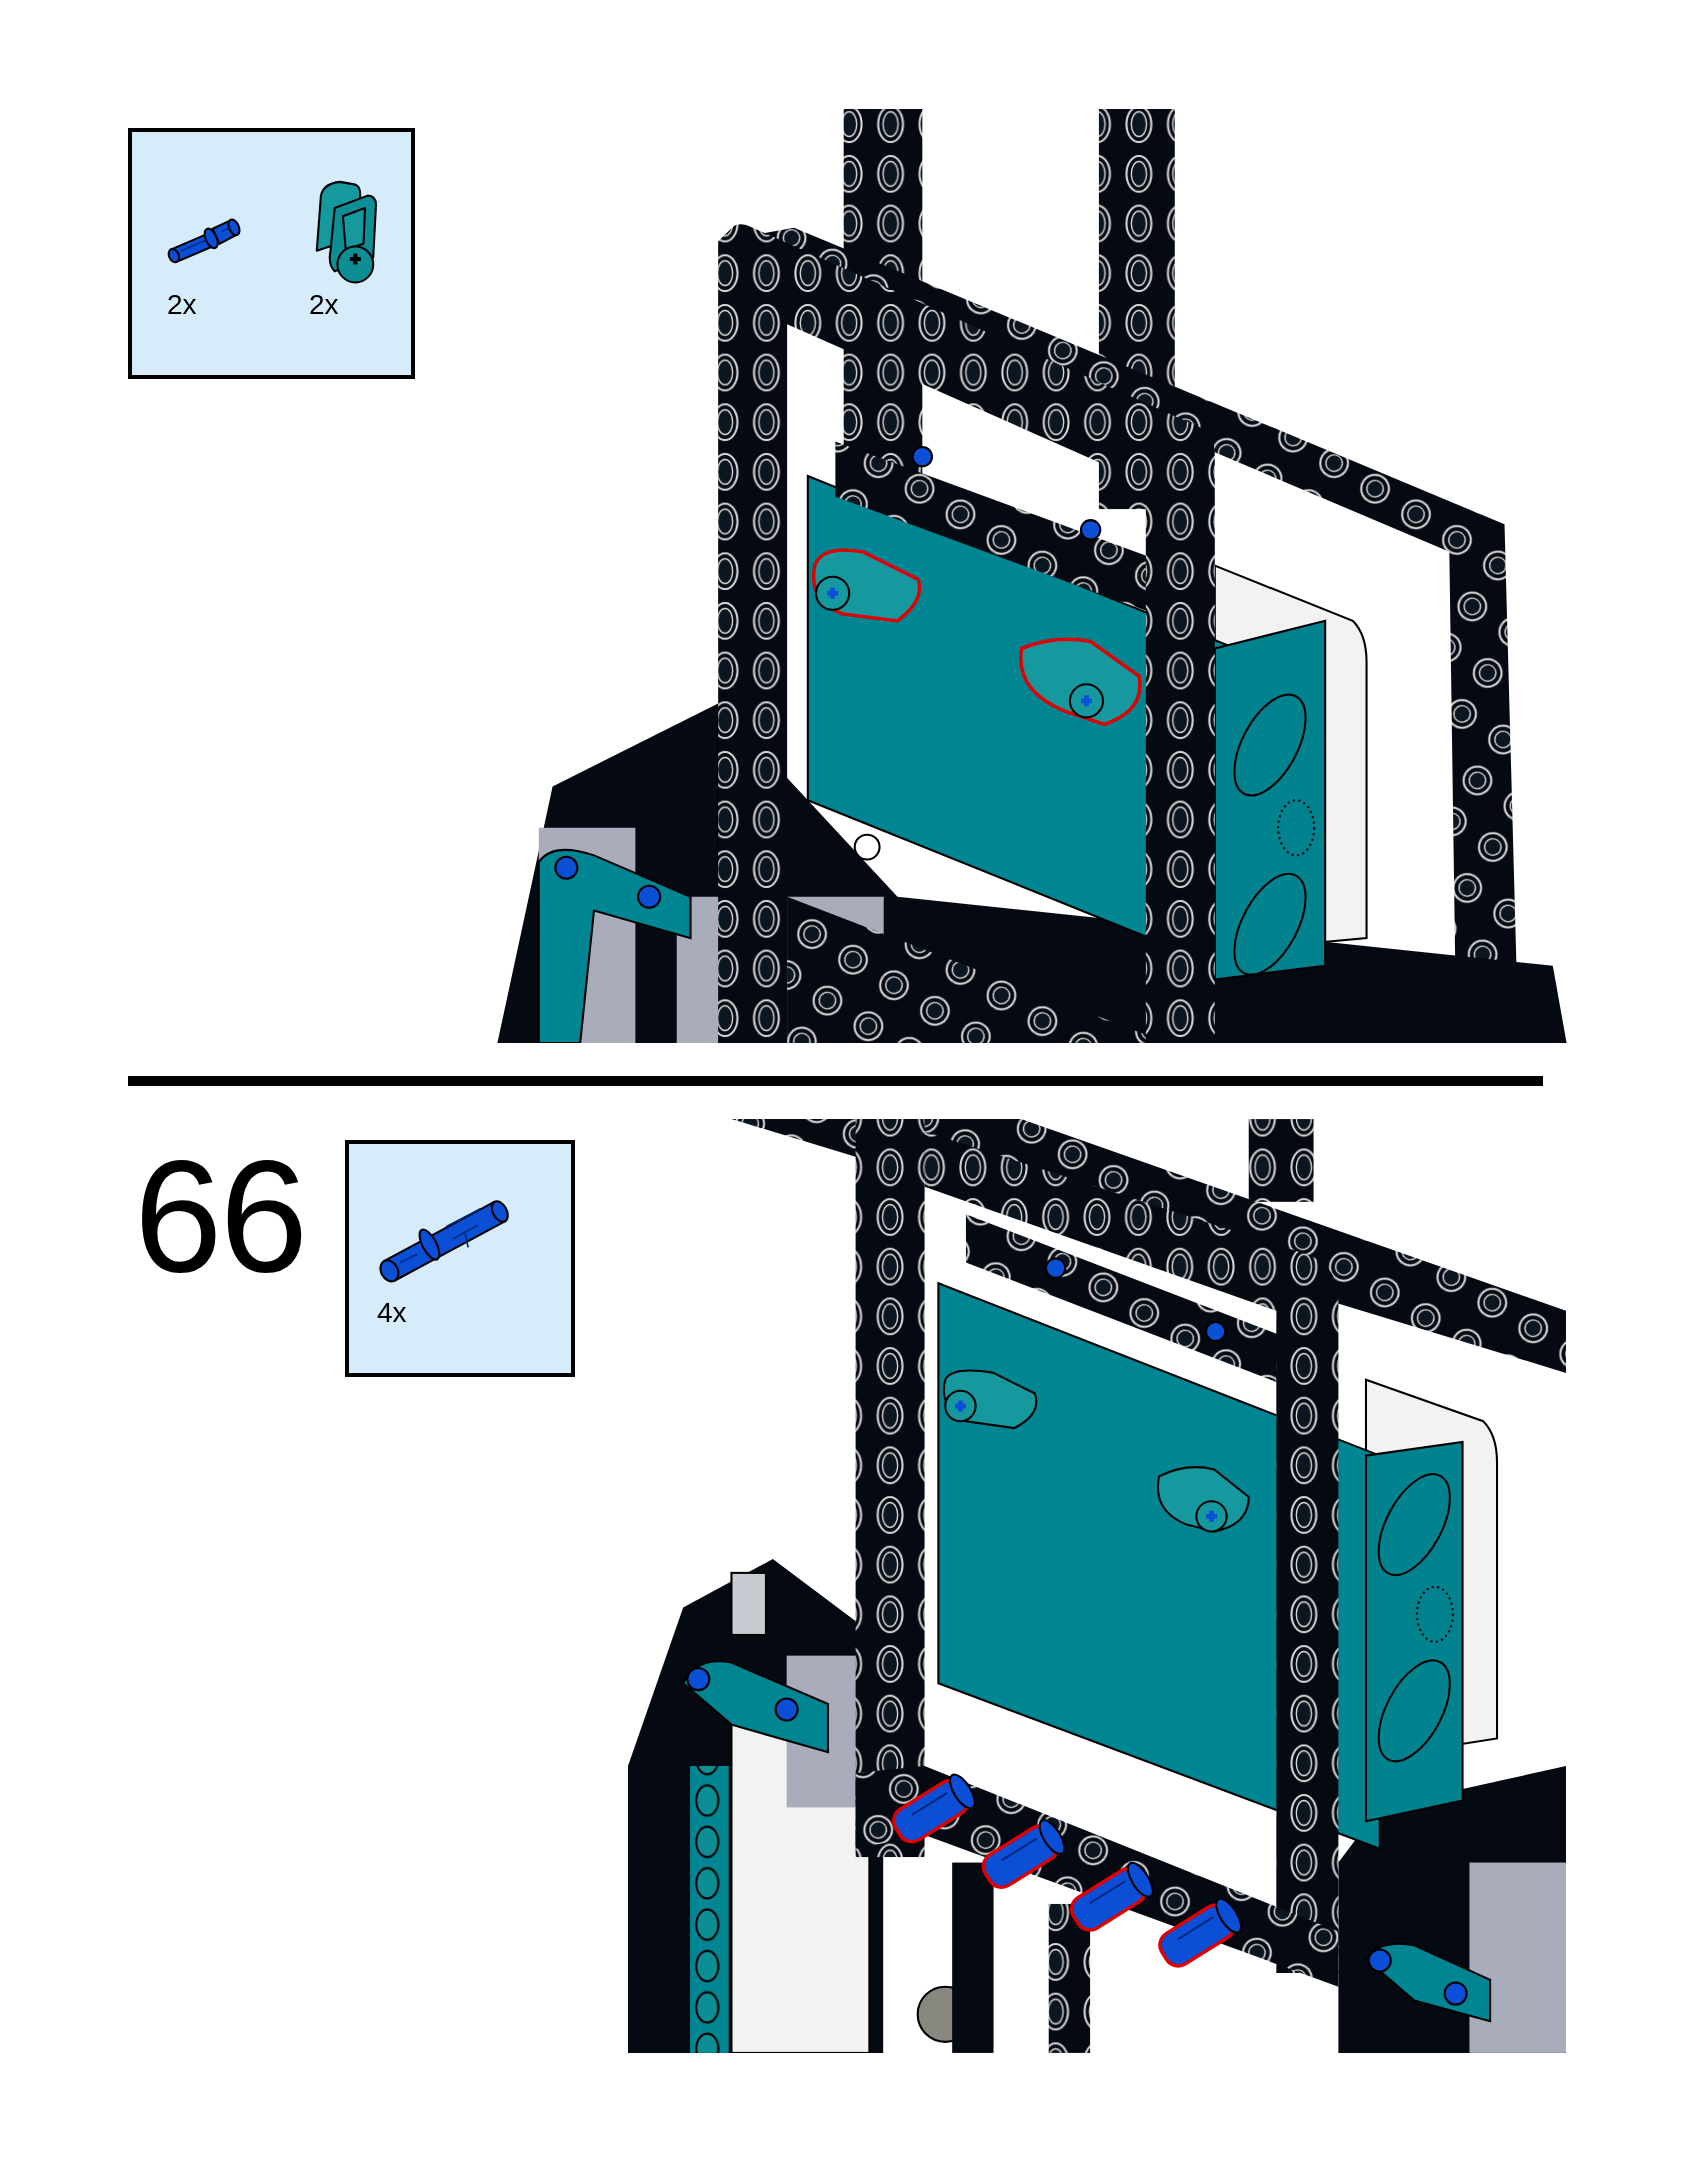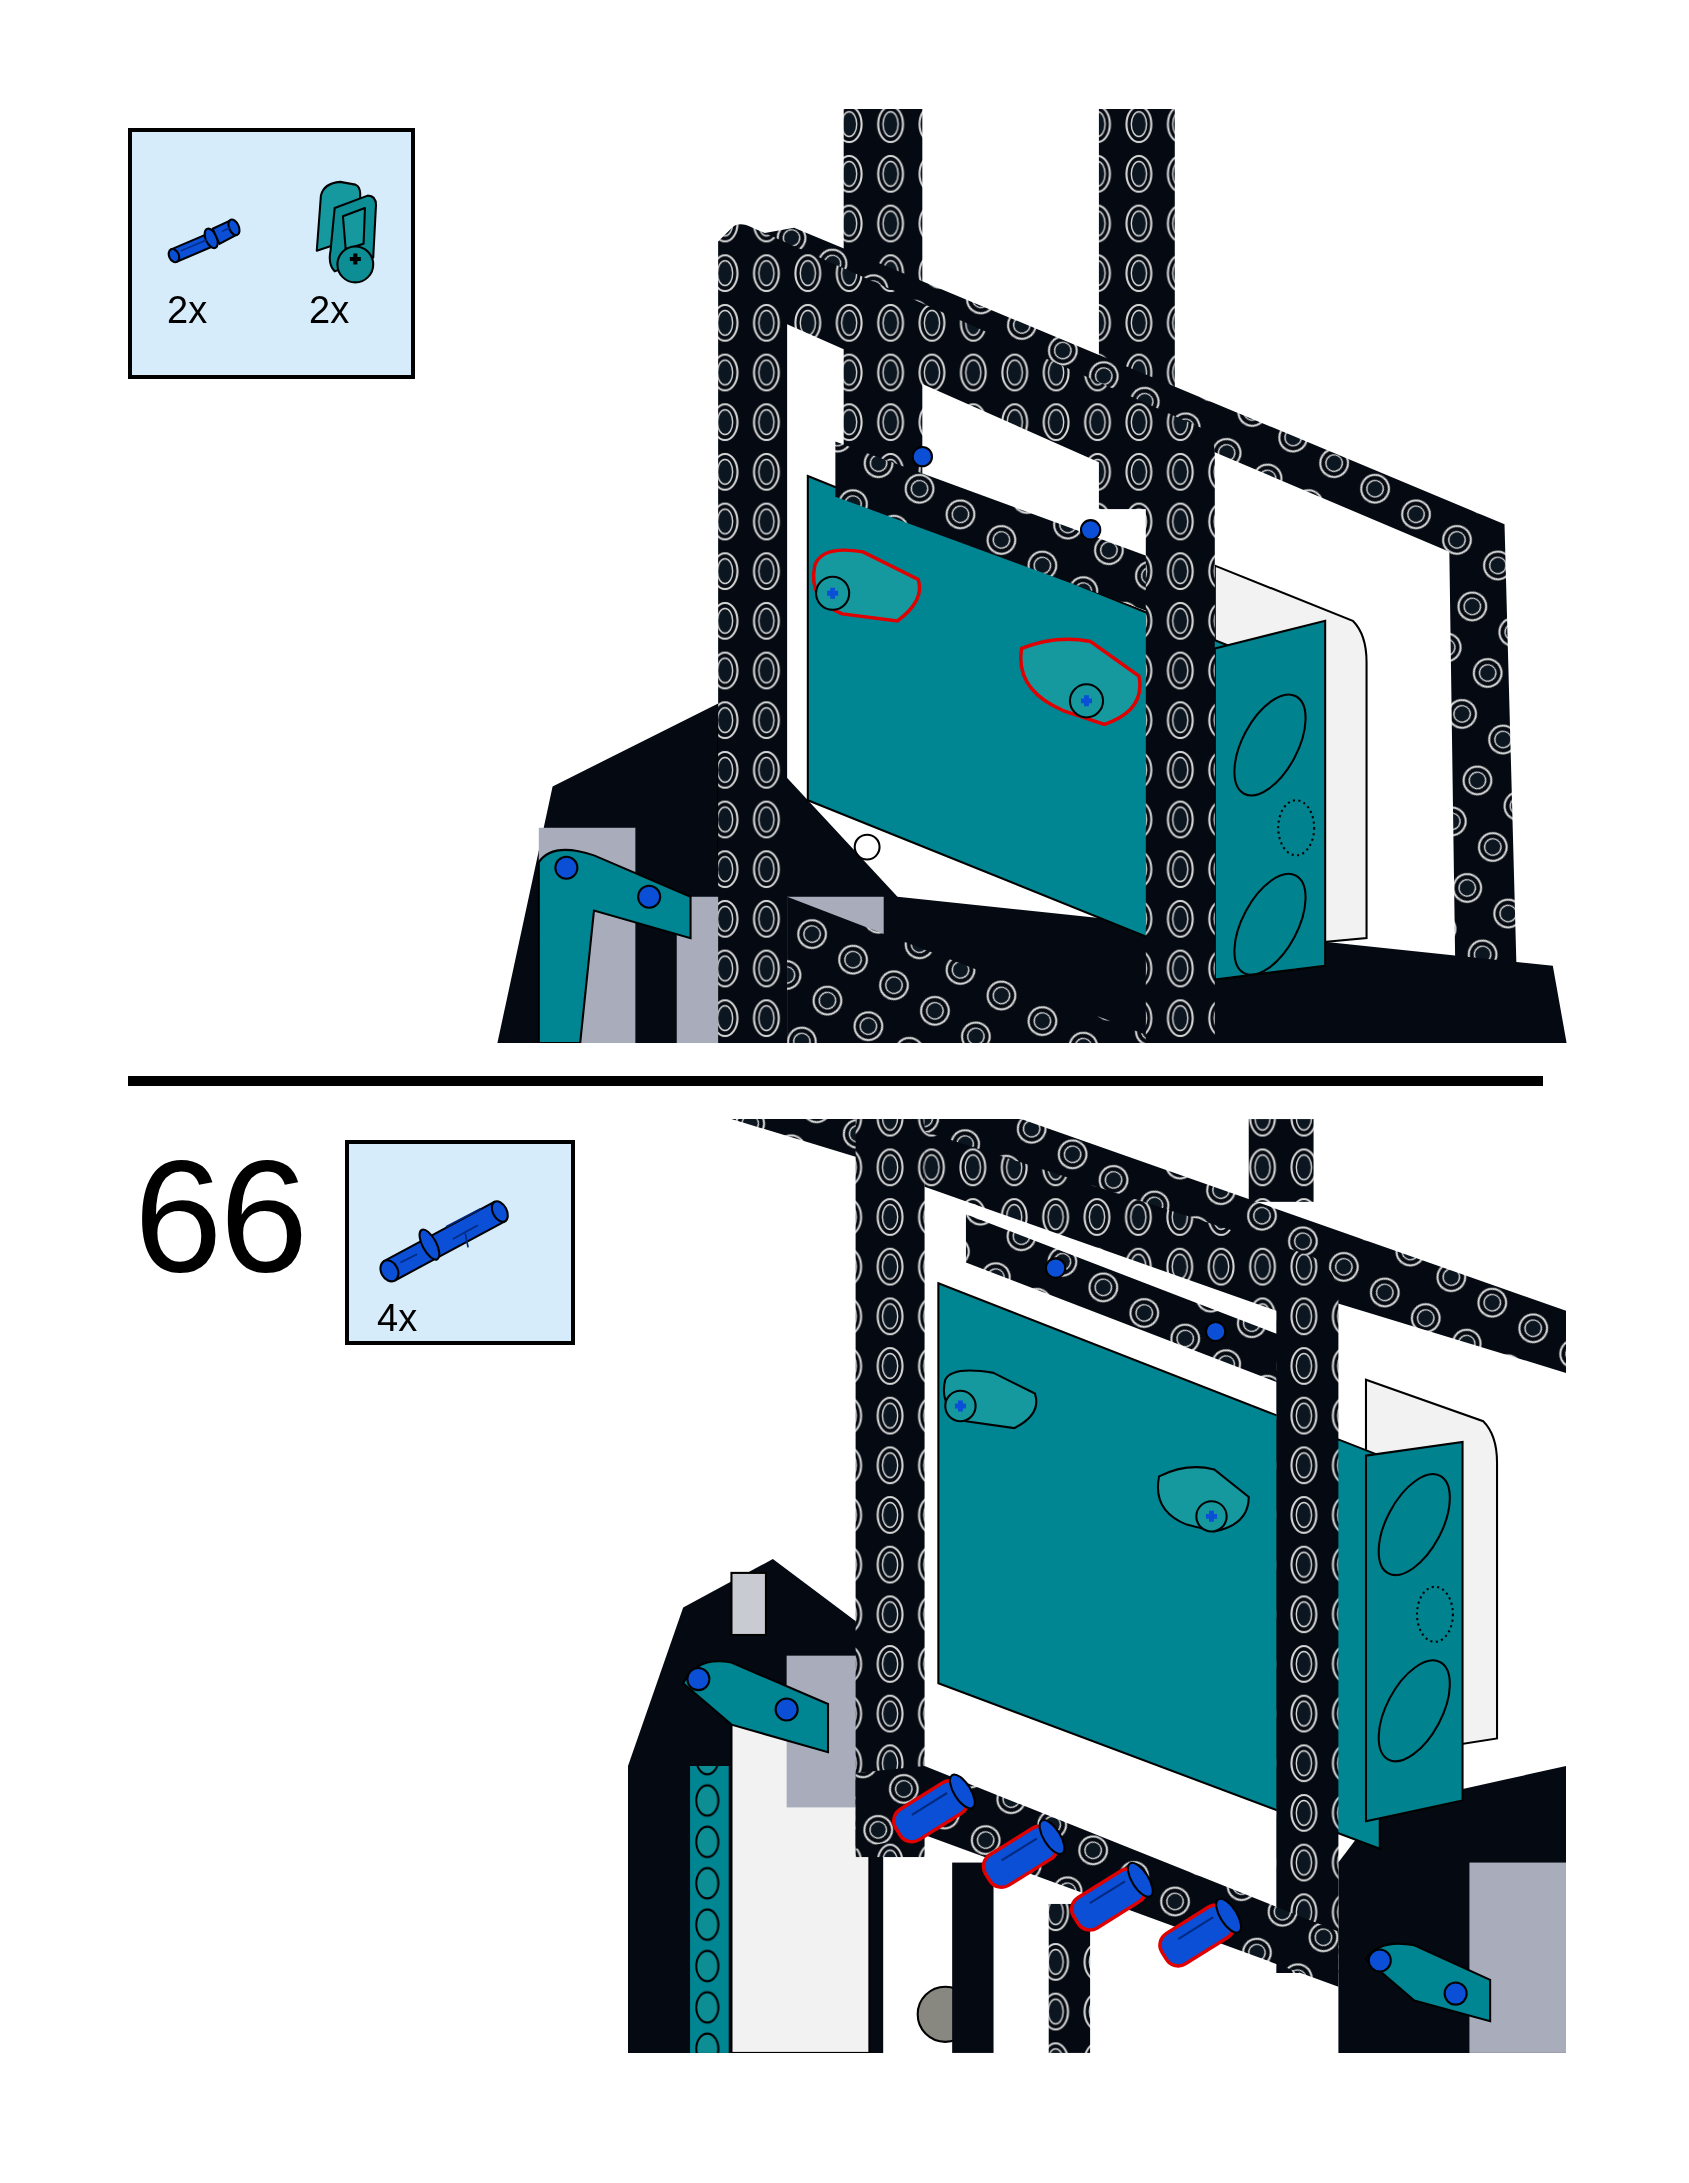--- a/index.html
+++ b/index.html
@@ -2,21 +2,21 @@
 <html style="font-size:11px"><head>
 <meta charset="utf-8">
 <style>
   html, body { margin:0; padding:0; background:#ffffff; }
   body { width:1689px; height:2183px; position:relative; overflow:hidden;
          font-family:"Liberation Sans", sans-serif; }
   .abs { position:absolute; }
   .step-num { position:absolute; font-weight:normal; color:#000; line-height:1;
               font-family:"Liberation Sans", sans-serif; letter-spacing:-2.8px; }
   .parts-box { position:absolute; background:#d6ecfb; border:4.1px solid #000; box-sizing:border-box; }
-  .qty { position:absolute; font-size:38px; color:#000; font-family:"Liberation Sans", sans-serif; }
+  .qty { position:absolute; font-size:28px; color:#000; font-family:"Liberation Sans", sans-serif; }
   .divider { position:absolute; background:#000; }
   .scene { position:absolute; overflow:hidden; background:#fff; }
   svg { display:block; }
 </style>
 </head>
 <body>
 
 <div class="parts-box" style="left:128px; top:128px; width:287px; height:251px;">
 
   <div class="abs" style="left:35px; top:76px;">
@@ -106,21 +106,21 @@
     </g>
     <path d="M1198 860 h16 M1206 852 v16" stroke="#0a4fd6" stroke-width="7"></path>
     <path d="M1566 1016 h16 M1574 1008 v16" stroke="#0a4fd6" stroke-width="7"></path>
   </svg>
 </div>
 
 <div class="divider" style="left:128px; top:1076px; width:1415px; height:10.4px;"></div>
 
 <div class="step-num" style="left:134px; top:1137px; font-size:159px;">66</div>
 
-<div class="parts-box" style="left:345px; top:1140px; width:230px; height:205px;">
+<div class="parts-box" style="left:345px; top:1140px; width:230px; height:237px;">
   <div class="abs" style="left:28px; top:41px;">
     <svg width="138" height="104" viewBox="0 0 200 150">
       <g stroke="#000" stroke-width="3" stroke-linejoin="round">
         <path d="M10 110 L170 24 L186 52 L26 138 Z" fill="#0a4fd6"></path>
         <ellipse cx="18" cy="124" rx="12" ry="16" fill="#0a4fd6" transform="rotate(-28 18 124)"></ellipse>
         <ellipse cx="178" cy="38" rx="10" ry="16" fill="#0a4fd6" transform="rotate(-28 178 38)"></ellipse>
         <ellipse cx="76" cy="86" rx="10" ry="24" fill="#0a4fd6" transform="rotate(-28 76 86)"></ellipse>
       </g>
       <g stroke="#002a80" stroke-width="2.5" fill="none">
         <line x1="100" y1="60" x2="150" y2="34"></line>

